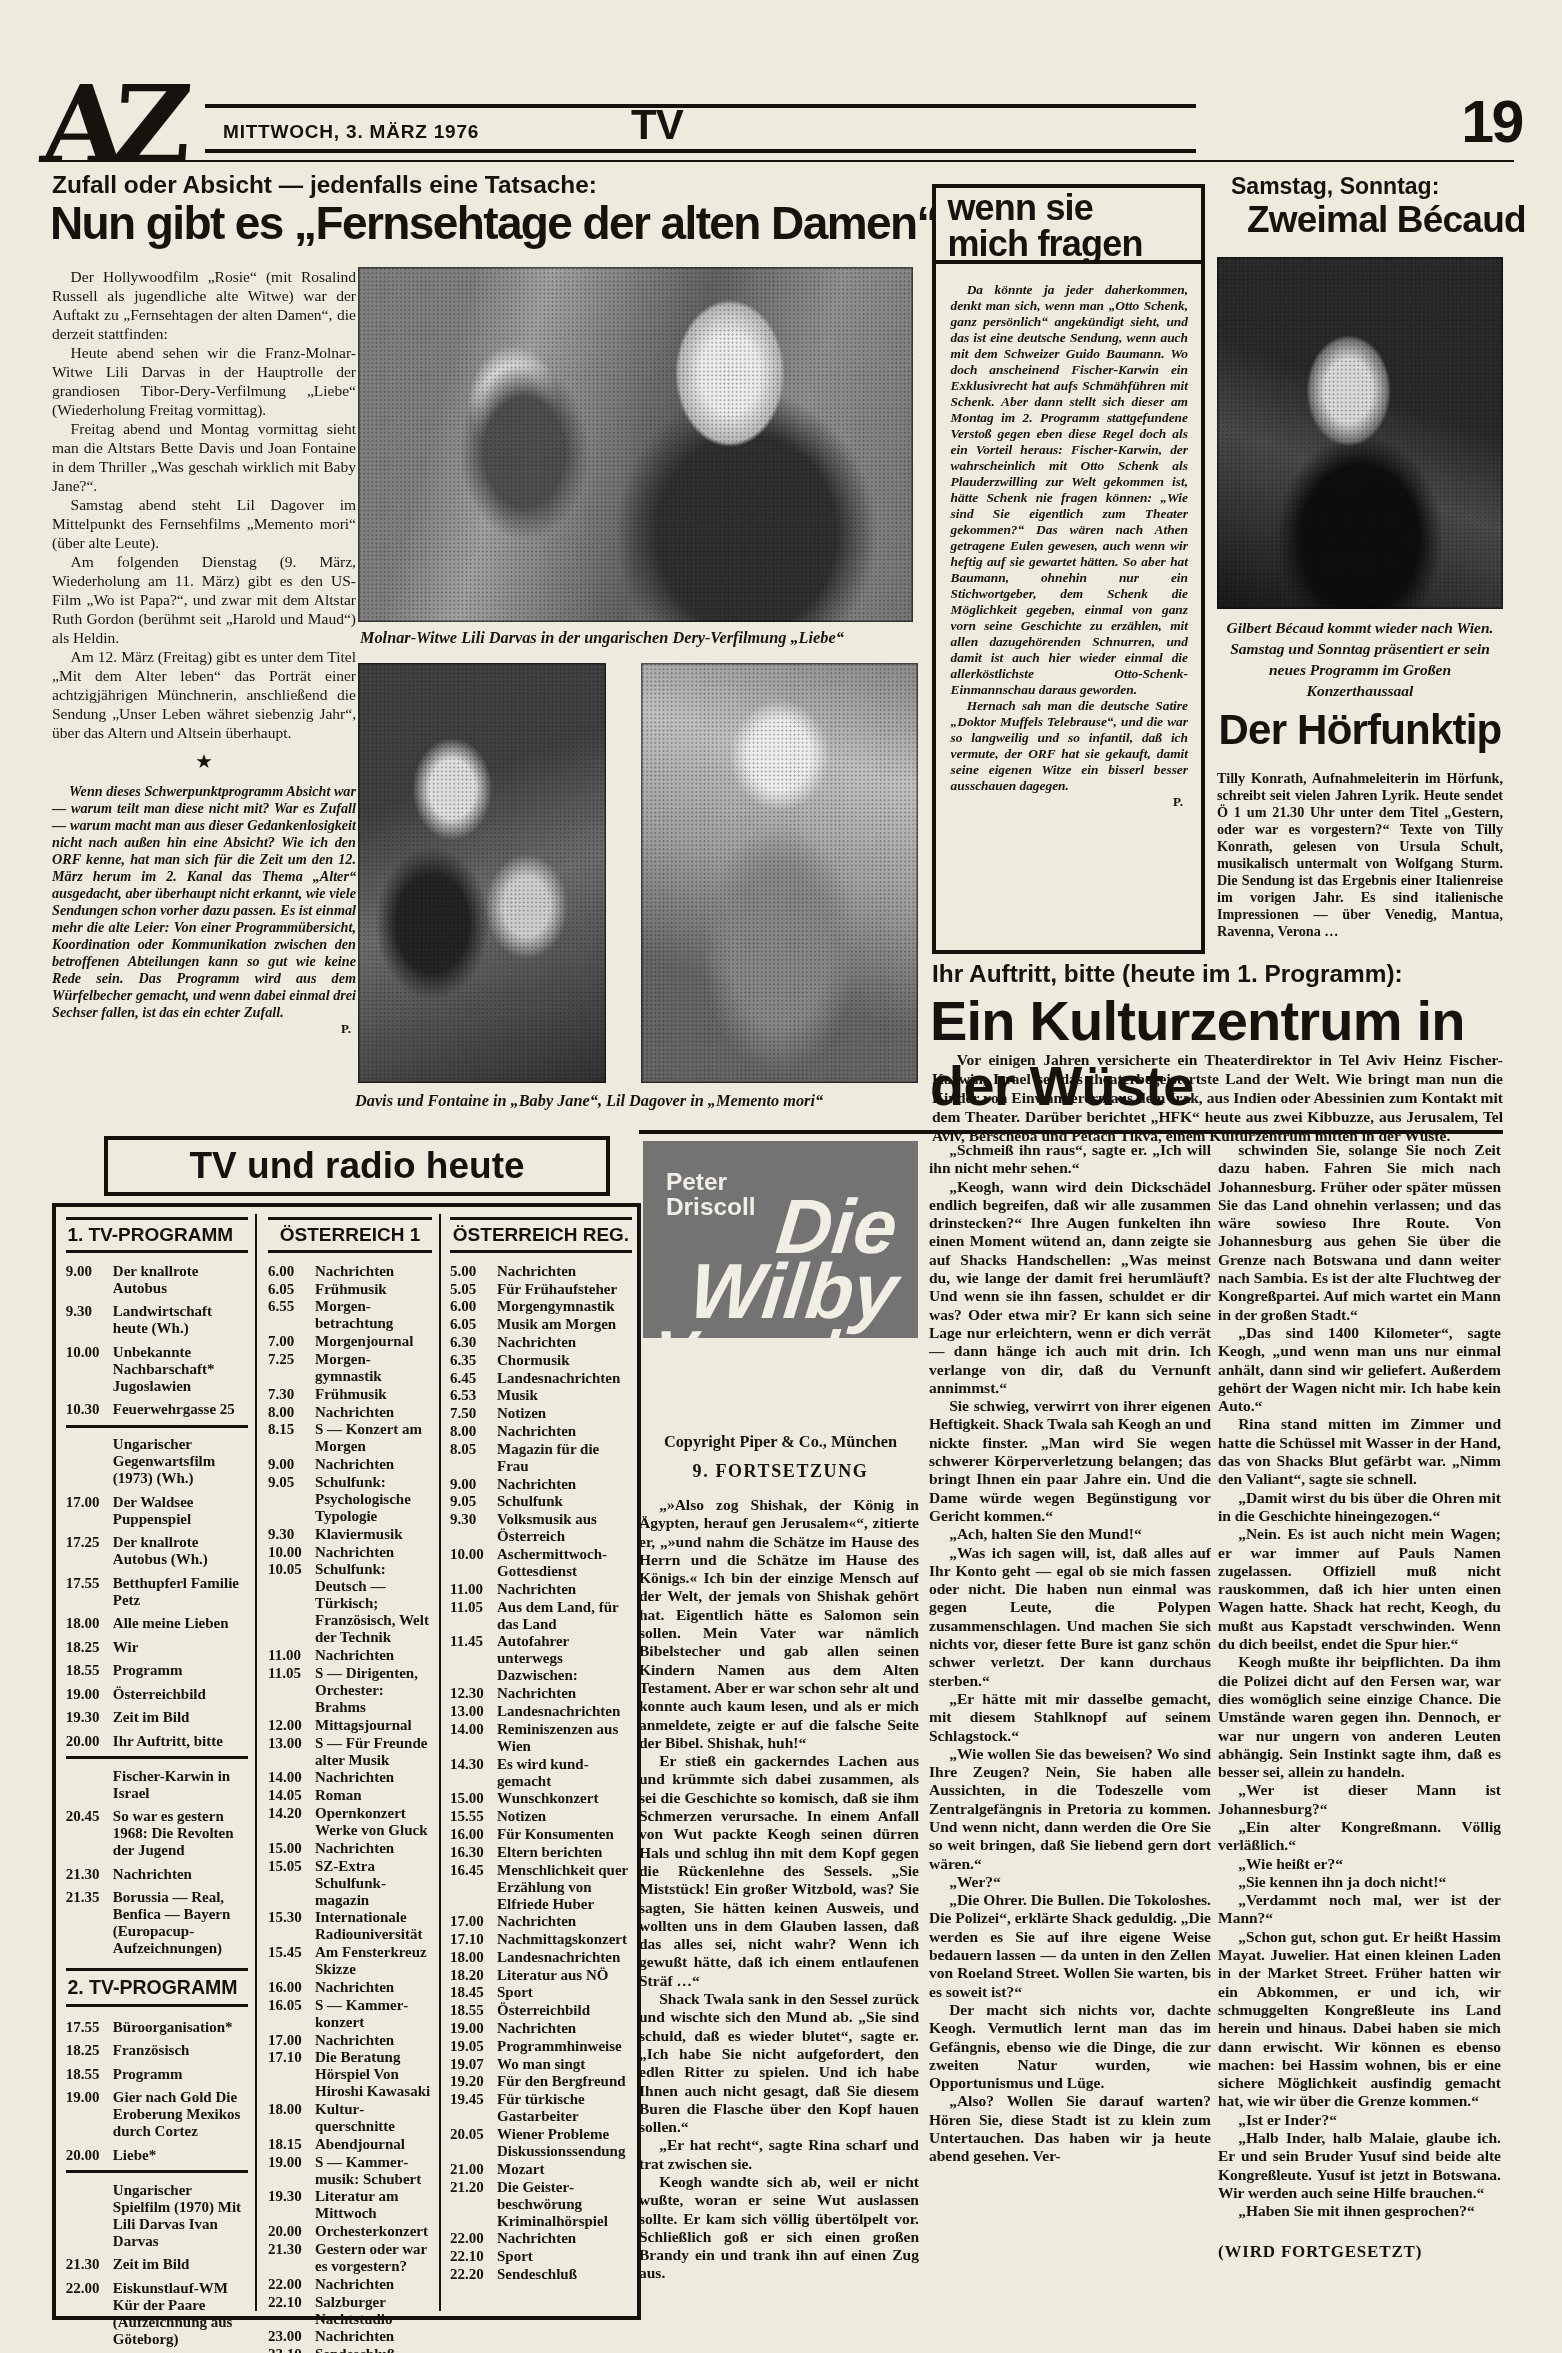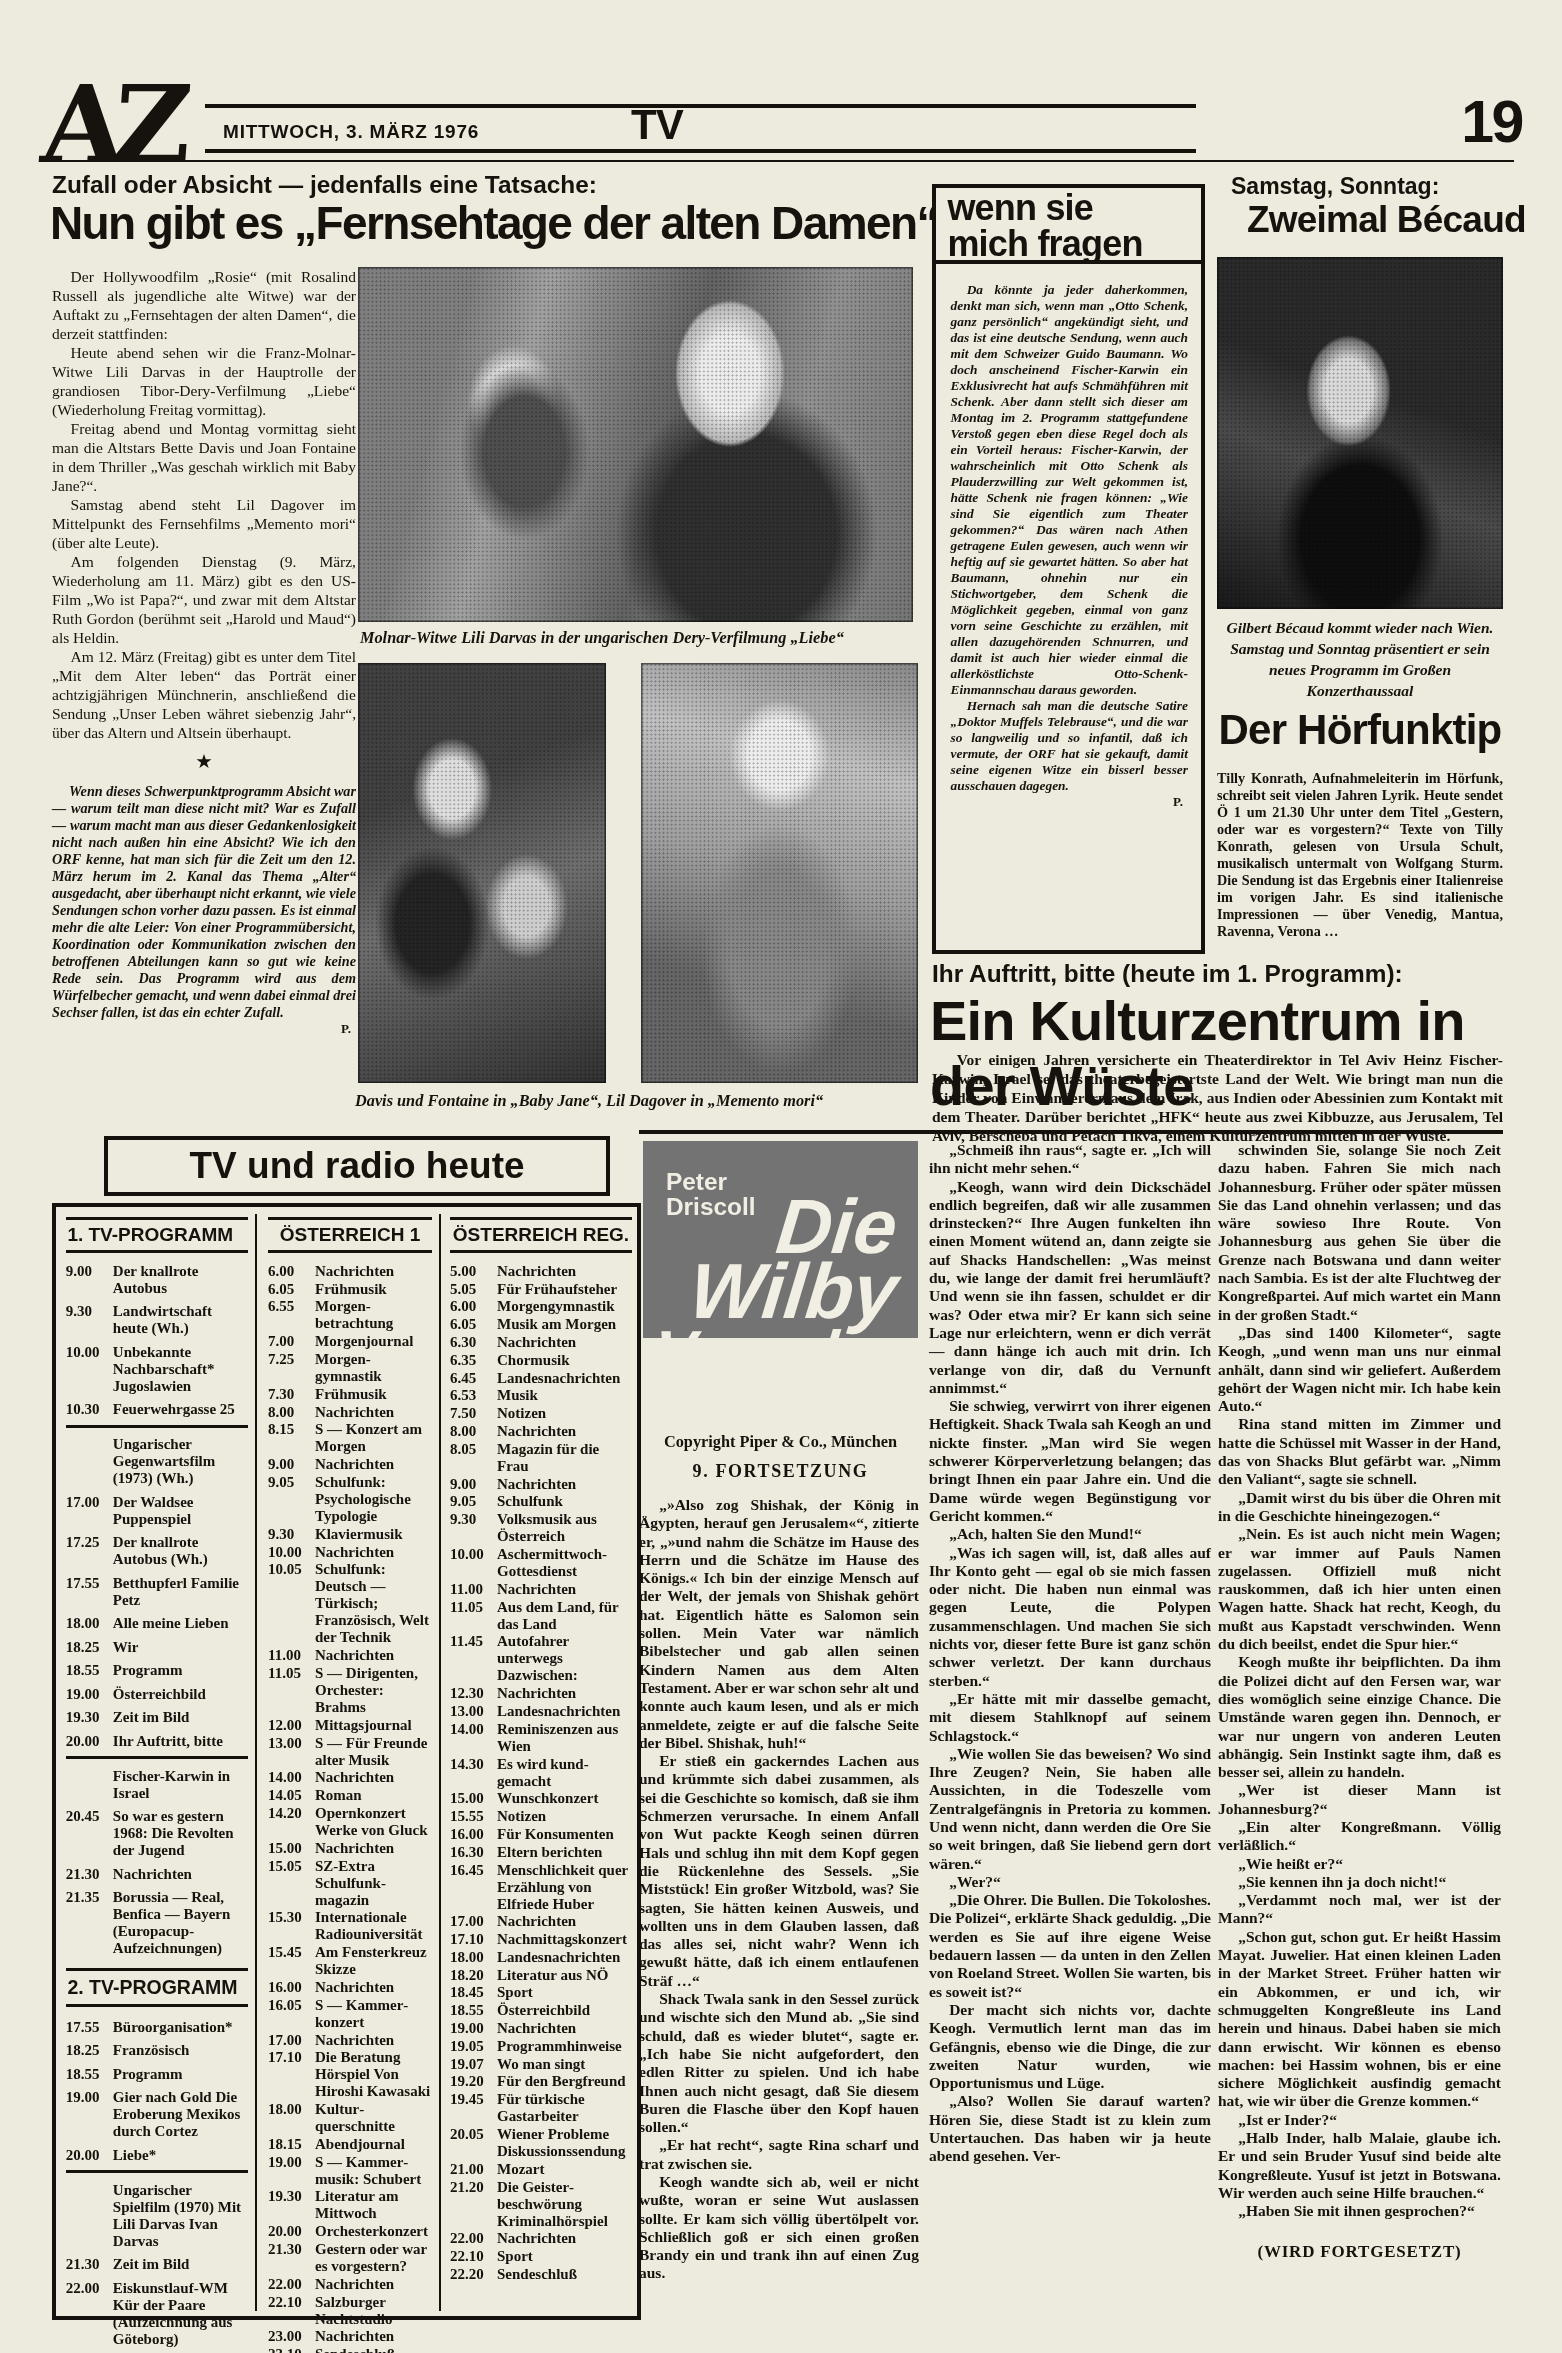--- a/index.html
+++ b/index.html
@@ -100,21 +100,21 @@
   .wg-die{right:21px;top:47px;font-size:77px;}
   .wg-wilby{left:47px;top:111px;font-size:78px;}
   .wg-ver{left:11.4px;top:181px;font-size:62px;}
   .wg-rung{right:23px;top:210px;font-size:62px;}
   .nv-copy{left:643px;top:1432px;width:275px;text-align:center;font-size:16.3px;font-weight:bold;}
   .nv-fort{left:643px;top:1461px;width:275px;text-align:center;font-size:18px;font-weight:bold;letter-spacing:1.6px;}
   .nv-col p{margin:0;text-indent:1.3em;text-align:justify;font-size:15.5px;line-height:18.3px;font-weight:600;}
   .nv1{left:639px;top:1496px;width:280px;}
   .nv2{left:929px;top:1141px;width:282px;}
   .nv3{left:1218px;top:1141px;width:283px;}
-  .wf{text-align:center;font-weight:bold;font-size:17px;margin-top:21px;letter-spacing:0.8px;}
+  .wf{text-align:left;font-weight:bold;font-size:17px;margin-top:21px;letter-spacing:0.8px;}
 </style>
 </head>
 <body>
 
 <div class="page">
 
   <div class="abs az-logo sans">AZ</div>
   <div class="abs mast-band">
     <span class="mast-date sans b">MITTWOCH, 3. MÄRZ 1976</span>
   </div>

